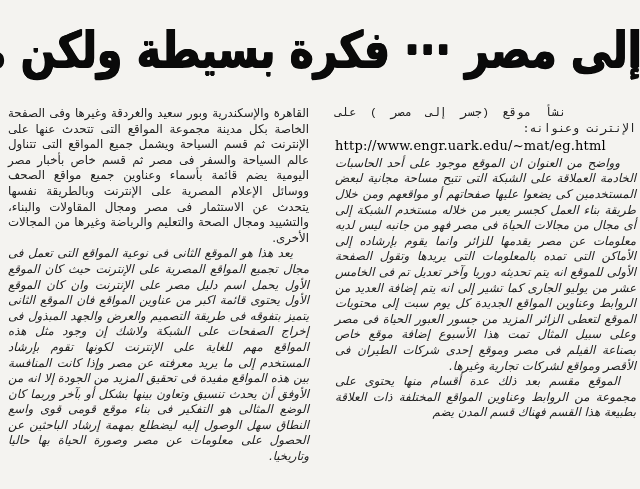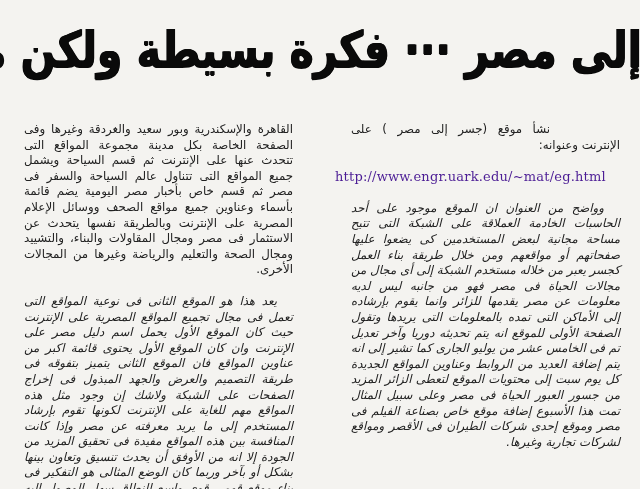--- a/index.html
+++ b/index.html
@@ -42,48 +42,49 @@
     top:106px;right:4px;left:8px;bottom:6px;
     display:flex;
     gap:26px;
     direction:rtl;
     text-align:justify;
     font-size:11.8px;
     line-height:15.6px;
     color:var(--ink);
   }
   .col{flex:1 1 0;min-width:0;}
-  .col p{margin:16px;}
+  .col p{margin:0;}
   .indent{text-indent:16px;font-style:italic;}
-  .intro{text-indent:70px;}
+  .intro{text-indent:70px;font-family:Liberation Mono, monospace;}
   .url-line{
     direction:ltr;
     unicode-bidi:embed;
     text-align:left;
     font-family:"DejaVu Serif", serif;
     font-size:13px;
     letter-spacing:0.2px;
     white-space:nowrap;
     margin:1px 0 2px 0;
-    color:#4c1d95;
+    color:#000000;
   }
 </style>
 </head>
 <body>
 
 <div class="page">
 
   <h1 class="headline">جسر إلى مصر ··· فكرة بسيطة ولكن مثمرة</h1>
 
   <div class="columns">
 
     <div class="col">
       <p class="intro">نشأ موقع (جسر إلى مصر ) على الإنترنت وعنوانه:</p>
       <div class="url-line">http://www.engr.uark.edu/~mat/eg.html</div>
       <p class="indent">وواضح من العنوان ان الموقع موجود على أحد الحاسبات الخادمة العملاقة على الشبكة التى تتيح مساحة مجانية لبعض المستخدمين كى يضعوا عليها صفحاتهم أو مواقعهم ومن خلال طريقة بناء العمل كجسر يعبر من خلاله مستخدم الشبكة إلى أى مجال من مجالات الحياة فى مصر فهو من جانبه ليس لديه معلومات عن مصر يقدمها للزائر وانما يقوم بإرشاده إلى الأماكن التى تمده بالمعلومات التى يريدها وتقول الصفحة الأولى للموقع انه يتم تحديثه دوريا وآخر تعديل تم فى الخامس عشر من يوليو الجارى كما تشير إلى انه يتم إضافة العديد من الروابط وعناوين المواقع الجديدة كل يوم سبت إلى محتويات الموقع لتعطى الزائر المزيد من جسور العبور الحياة فى مصر وعلى سبيل المثال تمت هذا الأسبوع إضافة موقع خاص بصناعة الفيلم فى مصر وموقع إحدى شركات الطيران فى الأقصر ومواقع لشركات تجارية وغيرها.</p>
+      <p class="indent">الموقع مقسم بعد ذلك عدة أقسام منها يحتوى على مجموعة من الروابط وعناوين المواقع المختلفة ذات العلاقة بطبيعة هذا القسم فهناك قسم المدن يضم</p>
     </div>
 
     <div class="col">
       <p>القاهرة والإسكندرية وبور سعيد والغردقة وغيرها وفى الصفحة الخاصة بكل مدينة مجموعة المواقع التى تتحدث عنها على الإنترنت ثم قسم السياحة ويشمل جميع المواقع التى تتناول عالم السياحة والسفر فى مصر ثم قسم خاص بأخبار مصر اليومية يضم قائمة بأسماء وعناوين جميع مواقع الصحف ووسائل الإعلام المصرية على الإنترنت وبالطريقة نفسها يتحدث عن الاستثمار فى مصر ومجال المقاولات والبناء، والتشييد ومجال الصحة والتعليم والرياضة وغيرها من المجالات الأخرى.</p>
       <p class="indent">يعد هذا هو الموقع الثانى فى نوعية المواقع التى تعمل فى مجال تجميع المواقع المصرية على الإنترنت حيث كان الموقع الأول يحمل اسم دليل مصر على الإنترنت وان كان الموقع الأول يحتوى قائمة اكبر من عناوين المواقع فان الموقع الثانى يتميز بتفوقه فى طريقة التصميم والعرض والجهد المبذول فى إخراج الصفحات على الشبكة ولاشك إن وجود مثل هذه المواقع مهم للغاية على الإنترنت لكونها تقوم بإرشاد المستخدم إلى ما يريد معرفته عن مصر وإذا كانت المنافسة بين هذه المواقع مفيدة فى تحقيق المزيد من الجودة إلا انه من الأوفق أن يحدث تنسيق وتعاون بينها بشكل أو بآخر وربما كان الوضع المثالى هو التفكير فى بناء موقع قومى قوى واسع النطاق سهل الوصول إليه ليضطلع بمهمة إرشاد الباحثين عن الحصول على معلومات عن مصر وصورة الحياة بها حاليا وتاريخيا.</p>
     </div>
 
   </div>
 </div>
 

